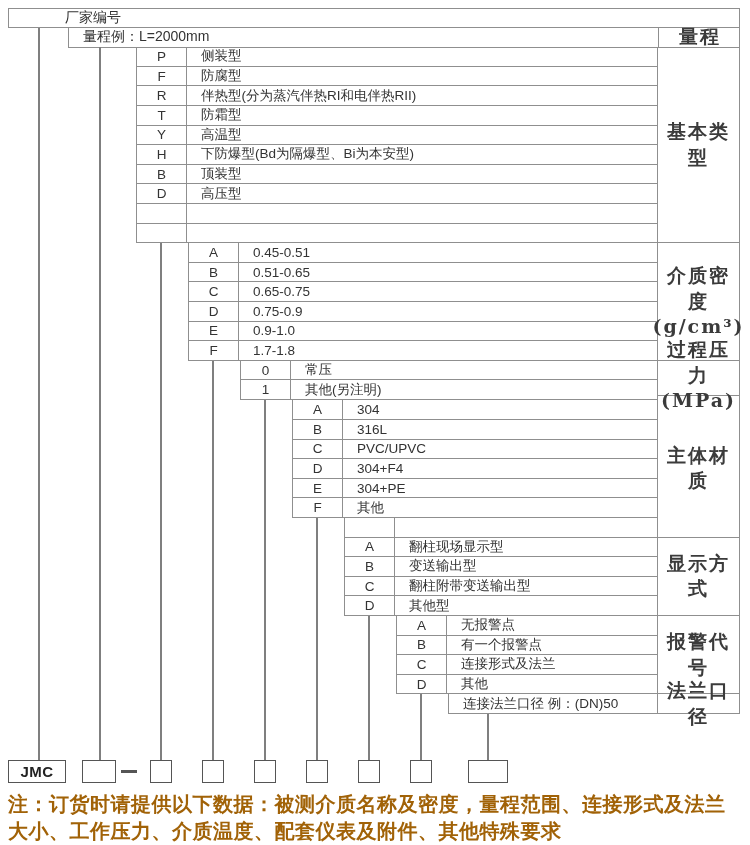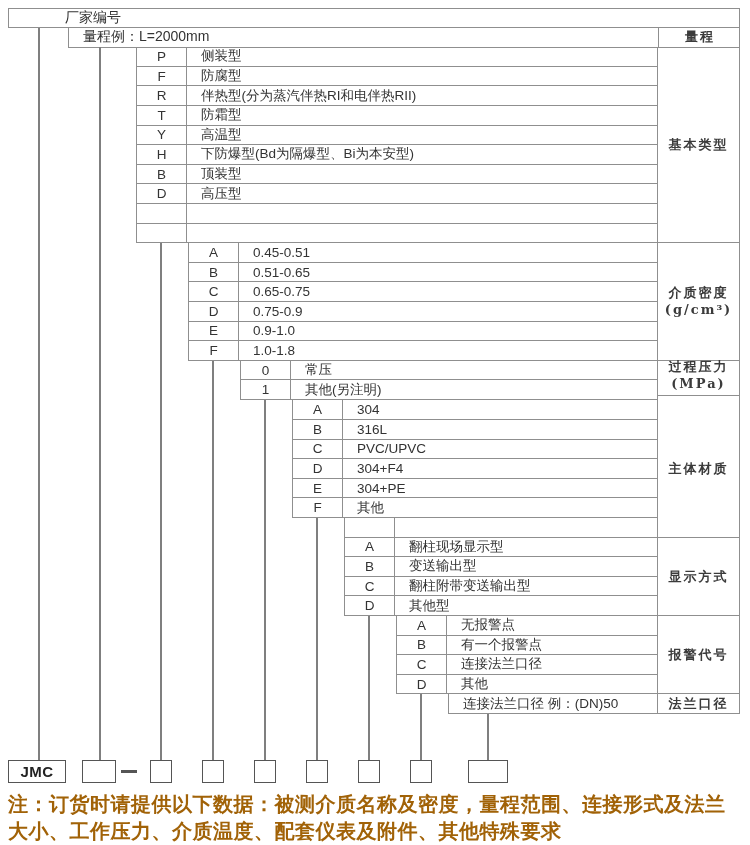--- a/index.html
+++ b/index.html
@@ -16,21 +16,21 @@
   .rrow {
     position:absolute; left:68px; top:27.5px; width:672px; height:20px;
     border:1px solid #8f8f8f; border-top:none; display:flex; align-items:center;
     padding-left:14px; font-size:14px;
   }
   .rside {
     position:absolute; left:589px; top:0; width:83px; height:100%;
     border-left:1px solid #8f8f8f; display:flex; align-items:center; justify-content:center;
   }
   .side-label {
-    font-family:"DejaVu Serif", serif; font-size:13px; letter-spacing:2px;
+    font-family:"DejaVu Serif", serif; font-size:19px; letter-spacing:2px;
     color:#3b3b3b; font-weight:600; text-align:center; line-height:1.35;
   }
   .sec { position:absolute; border-left:1px solid #8f8f8f; background:transparent; }
   .row { display:flex; align-items:center; height:19.6px; border-bottom:1px solid #8f8f8f; font-size:13.5px; }
   .code { height:100%; display:flex; align-items:center; justify-content:center; border-right:1px solid #8f8f8f; flex:0 0 auto; }
   .desc { padding-left:14px; flex:1; white-space:nowrap; overflow:hidden; }
   .strip { position:absolute; left:657px; top:47.2px; width:83px; height:666.8px; border-left:1px solid #8f8f8f; border-right:1px solid #8f8f8f; }
   .lcell { position:absolute; left:0; width:100%; border-bottom:1px solid #8f8f8f; display:flex; flex-direction:column; align-items:center; justify-content:center; }
   .conn { position:absolute; width:1.5px; background:#7f7f7f; }
   .cbox {
@@ -144,21 +144,21 @@
       <div class="row">
         <div class="code" style="width: 50px;">D</div>
         <div class="desc">0.75-0.9</div>
       </div>
       <div class="row">
         <div class="code" style="width: 50px;">E</div>
         <div class="desc">0.9-1.0</div>
       </div>
       <div class="row">
         <div class="code" style="width: 50px;">F</div>
-        <div class="desc">1.0-1.8</div>
+        <div class="desc">1.7-1.8</div>
       </div>
     </div>
     <div class="sec" style="left: 240px; top: 360.8px; width: 417px;">
       <div class="row">
         <div class="code" style="width: 50px;">0</div>
         <div class="desc">常压</div>
       </div>
       <div class="row">
         <div class="code" style="width: 50px;">1</div>
         <div class="desc">其他(另注明)</div>
@@ -216,21 +216,21 @@
       <div class="row">
         <div class="code" style="width: 50px;">A</div>
         <div class="desc">无报警点</div>
       </div>
       <div class="row">
         <div class="code" style="width: 50px;">B</div>
         <div class="desc">有一个报警点</div>
       </div>
       <div class="row">
         <div class="code" style="width: 50px;">C</div>
-        <div class="desc">连接法兰口径</div>
+        <div class="desc">连接形式及法兰</div>
       </div>
       <div class="row">
         <div class="code" style="width: 50px;">D</div>
         <div class="desc">其他</div>
       </div>
     </div>
     <div class="sec" style="left: 448px; top: 694.4px; width: 209px;">
       <div class="row">
         <div class="desc">连接法兰口径 例：(DN)50</div>
       </div>

